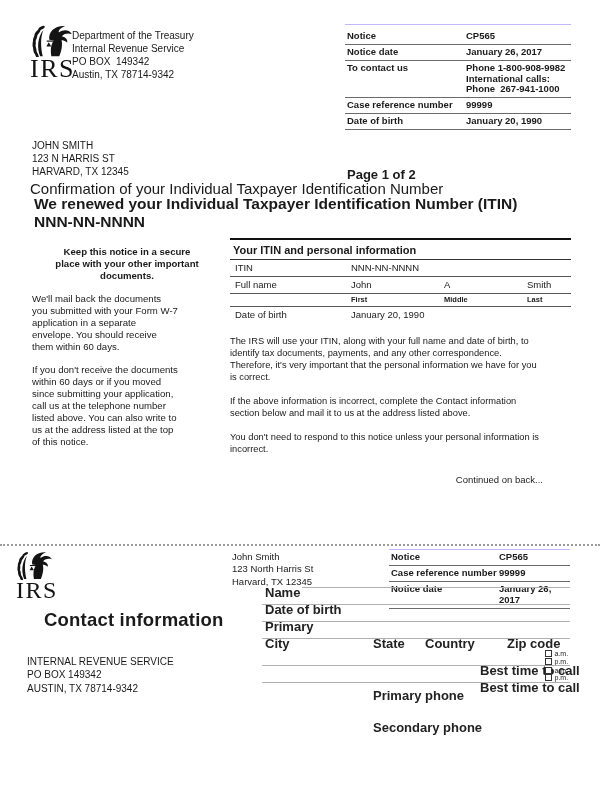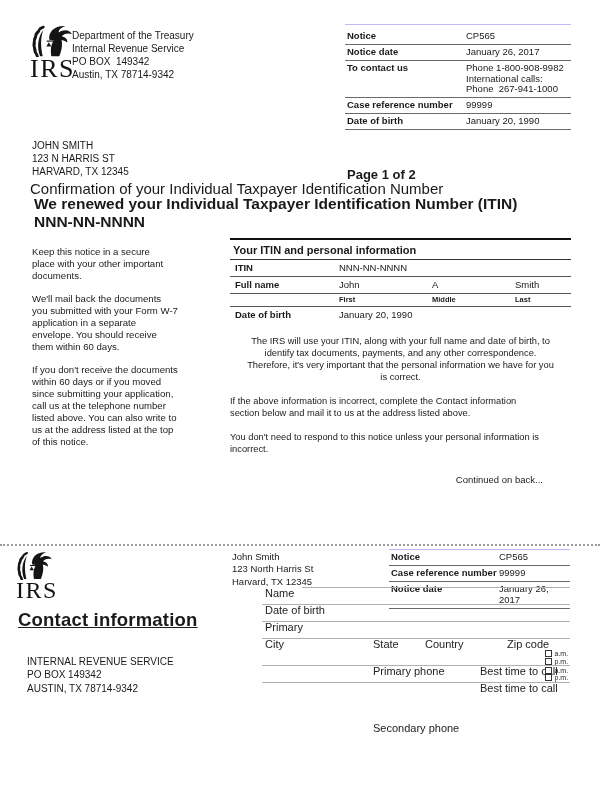--- a/index.html
+++ b/index.html
@@ -2,75 +2,75 @@
 <html><head>
 <meta charset="utf-8">
 <style>
   html,body{margin:0;padding:0;background:#ffffff;}
   .page{
     position:relative;width:600px;height:800px;background:#ffffff;
     font-family:"Liberation Sans", sans-serif;color:#1a1a1a;overflow:hidden;
   }
   .abs{position:absolute;}
   .pre{white-space:pre;}
-  .bold{font-weight:normal;}
+  .bold{font-weight:bold;text-align:center;}
 
   
   .logo{display:flex;flex-direction:column;align-items:flex-start;}
   .logo-top{left:30px;top:24px;width:50px;}
   .logo-top svg{width:44px;height:33px;}
   .logo-top .logo-text{font-family:"Liberation Serif", serif;font-size:26px;line-height:23px;letter-spacing:1.5px;color:#141414;}
   .logo-bottom{left:16px;top:550px;width:46px;}
   .logo-bottom svg{width:37px;height:30px;}
   .logo-bottom .logo-text{font-family:"Liberation Serif", serif;font-size:24px;line-height:21px;letter-spacing:1.5px;color:#141414;}
 
   
   .sender{left:72px;top:29px;font-size:10px;line-height:13px;}
   .info-table{border-top:1px solid #c4b5fd;}
   .info-top{left:345px;top:24px;width:226px;padding-top:2px;}
   .irow{display:flex;border-bottom:1px solid #6b6b6b;padding:2px 0 2.5px 2px;font-size:9.5px;line-height:10.5px;}
   .irow .lbl{width:119px;font-weight:bold;flex-shrink:0;}
-  .irow .val{flex:1;}
+  .irow .val{flex:1;font-weight:bold;}
   .info-top .irow:first-child{padding-top:4px;}
   .page-ind{font-weight:bold;font-size:13px;padding:3px 0 0 2px;margin-top:34px;}
 
   .recipient{left:32px;top:139px;font-size:10px;line-height:13px;}
 
   .subtitle{left:30px;top:180px;font-size:15px;}
   .title{left:30px;top:191px;width:560px;font-size:15.5px;line-height:17.5px;font-weight:bold;margin:4px;}
 
   
   .left-col{left:32px;top:246px;width:190px;font-size:9.6px;line-height:12px;}
   .left-col p{margin:0 0 11px 0;}
 
   
   .right-col{left:230px;top:238px;width:341px;}
   .section-title{border-top:2.5px solid #111111;border-bottom:1.5px solid #333333;
     font-weight:bold;font-size:11px;padding:4px 0 3px 3px;}
   .trow{display:flex;font-size:9.5px;line-height:10.5px;padding:2.5px 0 3px 5px;border-bottom:1px solid #555555;}
   .trow.last{border-bottom:none;}
-  .tlabel{width:104px;font-weight:bold;flex-shrink:0;}
+  .tlabel{width:116px;font-weight:normal;flex-shrink:0;}
   .c1{width:93px;}.c2{width:83px;}.c3{flex:1;}
   .subrow{font-size:7.5px;line-height:8px;font-weight:bold;padding:1.5px 0 2.5px 5px;border-bottom:1px solid #555555;display:flex;}
   .right-col p{font-size:9.3px;line-height:12px;margin:12px 0 0 0;}
-  .right-col p.first{text-align:center;}
+  .right-col p.first{}
   .continued{text-align:right;padding-right:28px;font-size:9.5px;margin-top:19px;}
 
   
   .perforation{left:0;right:0;top:544px;height:0;border-top:2px dotted #9a9a9a;}
 
   
-  .contact-heading{left:18px;top:609px;font-size:18.5px;font-weight:bold;letter-spacing:0.2px;text-decoration:underline;}
+  .contact-heading{left:44px;top:609px;font-size:18.5px;font-weight:bold;letter-spacing:0.2px;}
   .irs-address{left:27px;top:655px;font-size:10px;line-height:13.4px;}
   .recipient-bottom{left:232px;top:551px;font-size:9.5px;line-height:12.4px;}
   .info-bottom{left:389px;top:549px;width:181px;}
   .info-bottom .irow .lbl{width:108px;}
 
   .fline{position:absolute;height:0;border-top:1px solid #b0b0b0;}
-  .flabel{position:absolute;font-size:11px;line-height:8px;font-weight:normal;color:#222222;}
+  .flabel{position:absolute;font-size:13px;line-height:8px;font-weight:bold;color:#222222;}
   .cbrow{position:absolute;display:flex;align-items:center;gap:2.5px;font-size:7px;line-height:7px;color:#222222;}
   .cbox{width:5px;height:5px;border:1px solid #333333;display:inline-block;background:#ffffff;flex-shrink:0;}
 </style>
 </head>
 <body>
 
 <div class="page">
 
   <div class="abs logo logo-top">
     <svg viewBox="0 0 64 50" xmlns="http://www.w3.org/2000/svg">
@@ -257,21 +257,21 @@
   <div class="cbrow" style="left:545px;top:650px;">
     <span class="cbox"></span>
     <span>a.m.</span>
   </div>
   <div class="cbrow" style="left:545px;top:657.5px;">
     <span class="cbox"></span>
     <span>p.m.</span>
   </div>
 
   <div class="fline" style="left:262px;top:665px;width:308px;"></div>
-  <span class="flabel" style="left:373px;top:667px;">Primary phone</span>
+  <span class="flabel" style="left:373px;top:692px;">Primary phone</span>
   <span class="flabel" style="left:480px;top:667px;">Best time to call</span>
 
   <div class="cbrow" style="left:545px;top:666.5px;">
     <span class="cbox"></span>
     <span>a.m.</span>
   </div>
   <div class="cbrow" style="left:545px;top:674px;">
     <span class="cbox"></span>
     <span>p.m.</span>
   </div>

